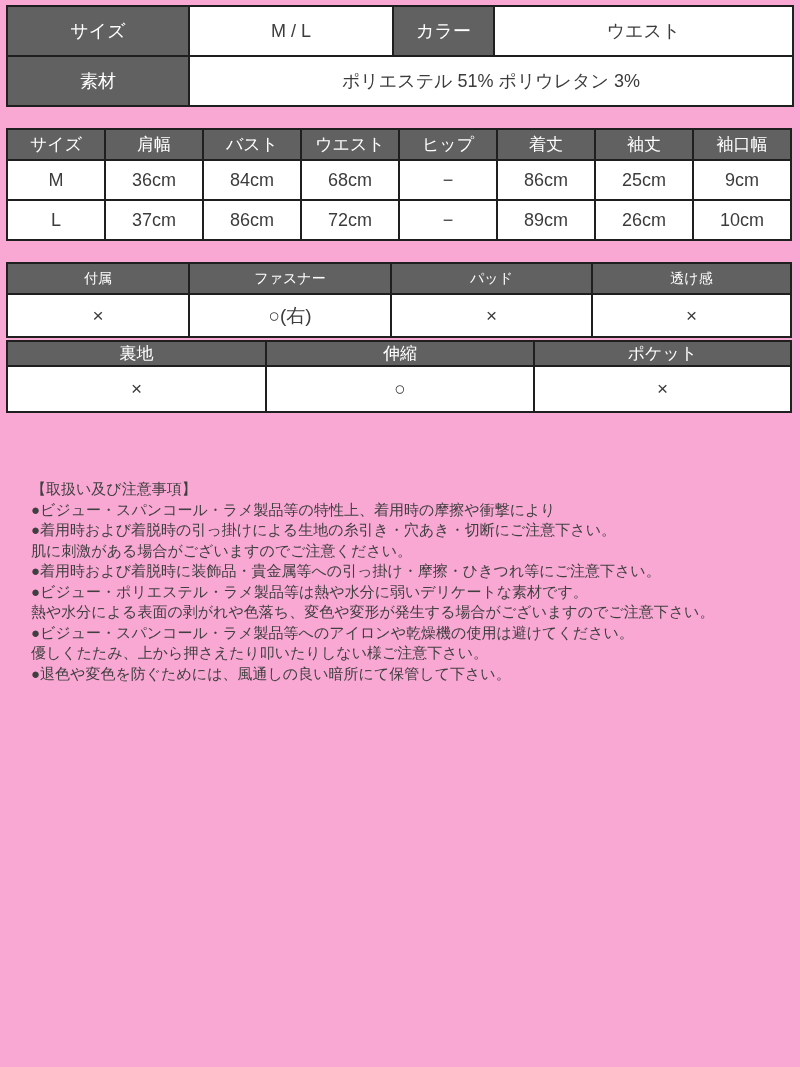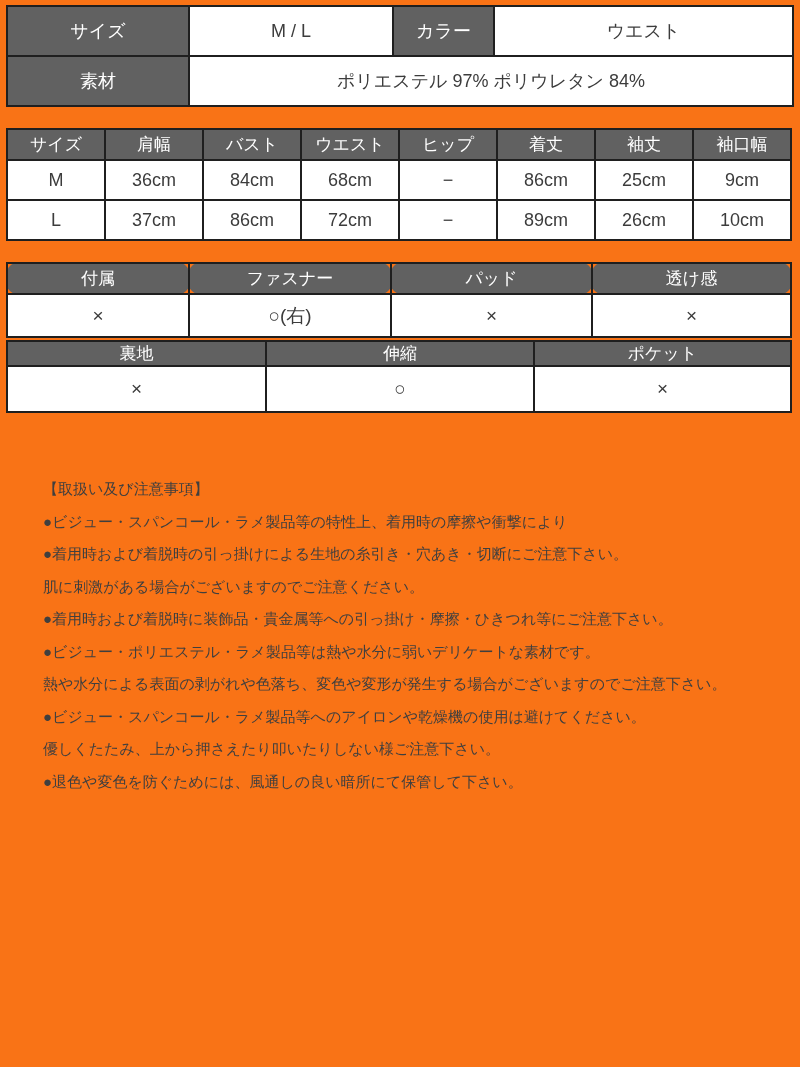--- a/index.html
+++ b/index.html
@@ -5,21 +5,21 @@
   html, body {
     margin: 0;
     padding: 0;
     background: #ffffff;
     font-family: "Liberation Sans", "DejaVu Sans", sans-serif;
   }
   .page {
     position: relative;
     width: 800px;
     height: 1067px;
-    background: #f97316;
+    background: #f9a8d4;
     overflow: hidden;
     color: #3c3c3c;
   }
   table {
     border-collapse: collapse;
     table-layout: fixed;
     margin-left: 6px;
     width: 786px;
   }
   td, th {
@@ -46,39 +46,39 @@
   
   .t2 { margin-top: 21px; }
   .t2 tr.head { height: 31px; }
   .t2 tr.data { height: 40px; }
   .t2 th { font-size: 17px; }
   .t2 td { font-size: 18px; }
   
   .t3 { margin-top: 21px; }
   .t3 tr.head { height: 31px; }
   .t3 tr.data { height: 43px; }
-  .t3 th { font-size: 17px; border-radius: 10px; }
+  .t3 th { font-size: 14px; }
   .t3 td { font-size: 19px; }
   
   .t4 { margin-top: 2px; }
   .t4 tr.head { height: 19px; }
   .t4 tr.data { height: 46px; }
   .t4 th { font-size: 17px; }
   .t4 td { font-size: 19px; }
   
   .notes {
     margin-top: 66px;
     padding-left: 30px;
     padding-right: 10px;
     font-size: 15px;
     line-height: 19.5px;
     color: #3f3f3f;
   }
   .notes p {
-    margin: 13px;
+    margin: 1px;
     white-space: nowrap;
   }
 </style>
 </head>
 <body>
 
 <div class="page">
 
   <table class="t1">
     <colgroup>
@@ -89,21 +89,21 @@
     </colgroup>
     <tbody>
         <tr>
       <td class="hd">サイズ</td>
       <td class="val">M / L</td>
       <td class="hd">カラー</td>
       <td class="val">ウエスト</td>
     </tr>
     <tr>
       <td class="hd">素材</td>
-      <td class="val" colspan="3">ポリエステル 97% ポリウレタン 84%</td>
+      <td class="val" colspan="3">ポリエステル 51% ポリウレタン 3%</td>
     </tr>
   </tbody>
     </table>
 
   <table class="t2">
     <colgroup>
       <col>
         <col>
         <col>
         <col>

